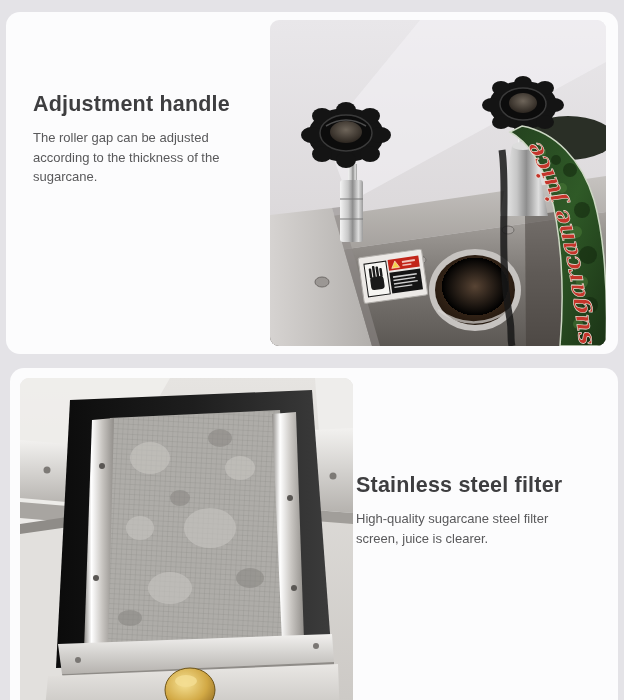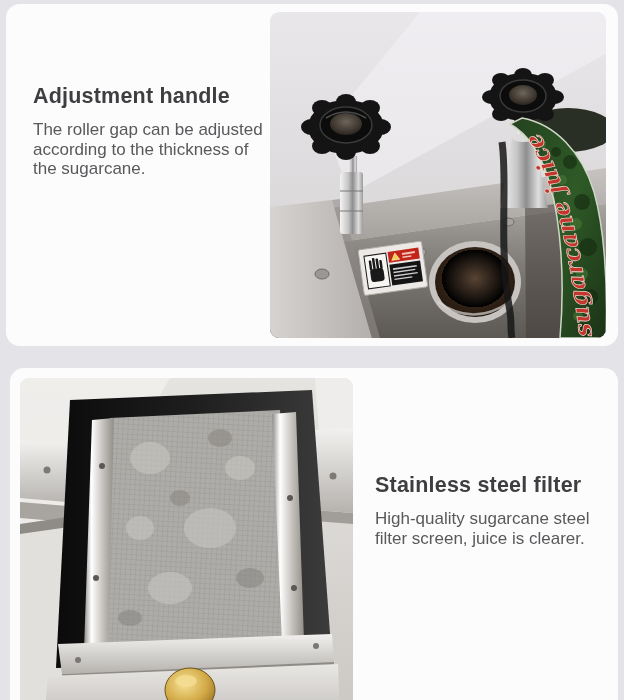--- a/index.html
+++ b/index.html
@@ -1,29 +1,29 @@
 <!DOCTYPE html>
 <html><head>
 <meta charset="utf-8">
 <style>
   html,body{margin:0;padding:0;}
   body{font-family:"Liberation Sans","DejaVu Sans",sans-serif;}
   .page{position:relative;width:624px;height:700px;background:#e4e3e7;overflow:hidden;}
   .card{position:absolute;background:#fcfcfd;border-radius:14px;}
-  .card-top{left:6px;top:4px;width:612px;height:342px;text-decoration:underline;}
+  .card-top{left:6px;top:12px;width:612px;height:342px;text-decoration:underline;}
   .card-bottom{left:10px;top:368px;width:608px;height:352px;}
   .photo{position:absolute;margin:0;padding:0;overflow:hidden;border-radius:9px;}
   .photo-top{left:264px;top:8px;width:336px;height:326px;}
   .photo-bottom{left:10px;top:10px;width:333px;height:342px;}
   .photo svg{display:block;width:100%;height:100%;}
   .text-block{position:absolute;width:232px;}
   .text-block-top{left:27px;top:80px;}
-  .text-block-bottom{left:365px;top:105px;}
+  .text-block-bottom{left:346px;top:105px;}
   .feature-title{margin:0 0 11px 0;font-size:21.5px;font-weight:700;color:#3e3e40;letter-spacing:.2px;}
-  .feature-desc{margin:0;font-size:17px;line-height:19.5px;color:#59595b;}
+  .feature-desc{margin:0;font-size:13px;line-height:19.5px;color:#59595b;}
 </style>
 </head>
 <body>
 
 <div class="page">
 
   <section class="card card-top">
     <div class="text-block text-block-top">
       <h2 class="feature-title">Adjustment handle</h2>
       <p class="feature-desc">The roller gap can be adjusted according to the thickness of the sugarcane.</p>

